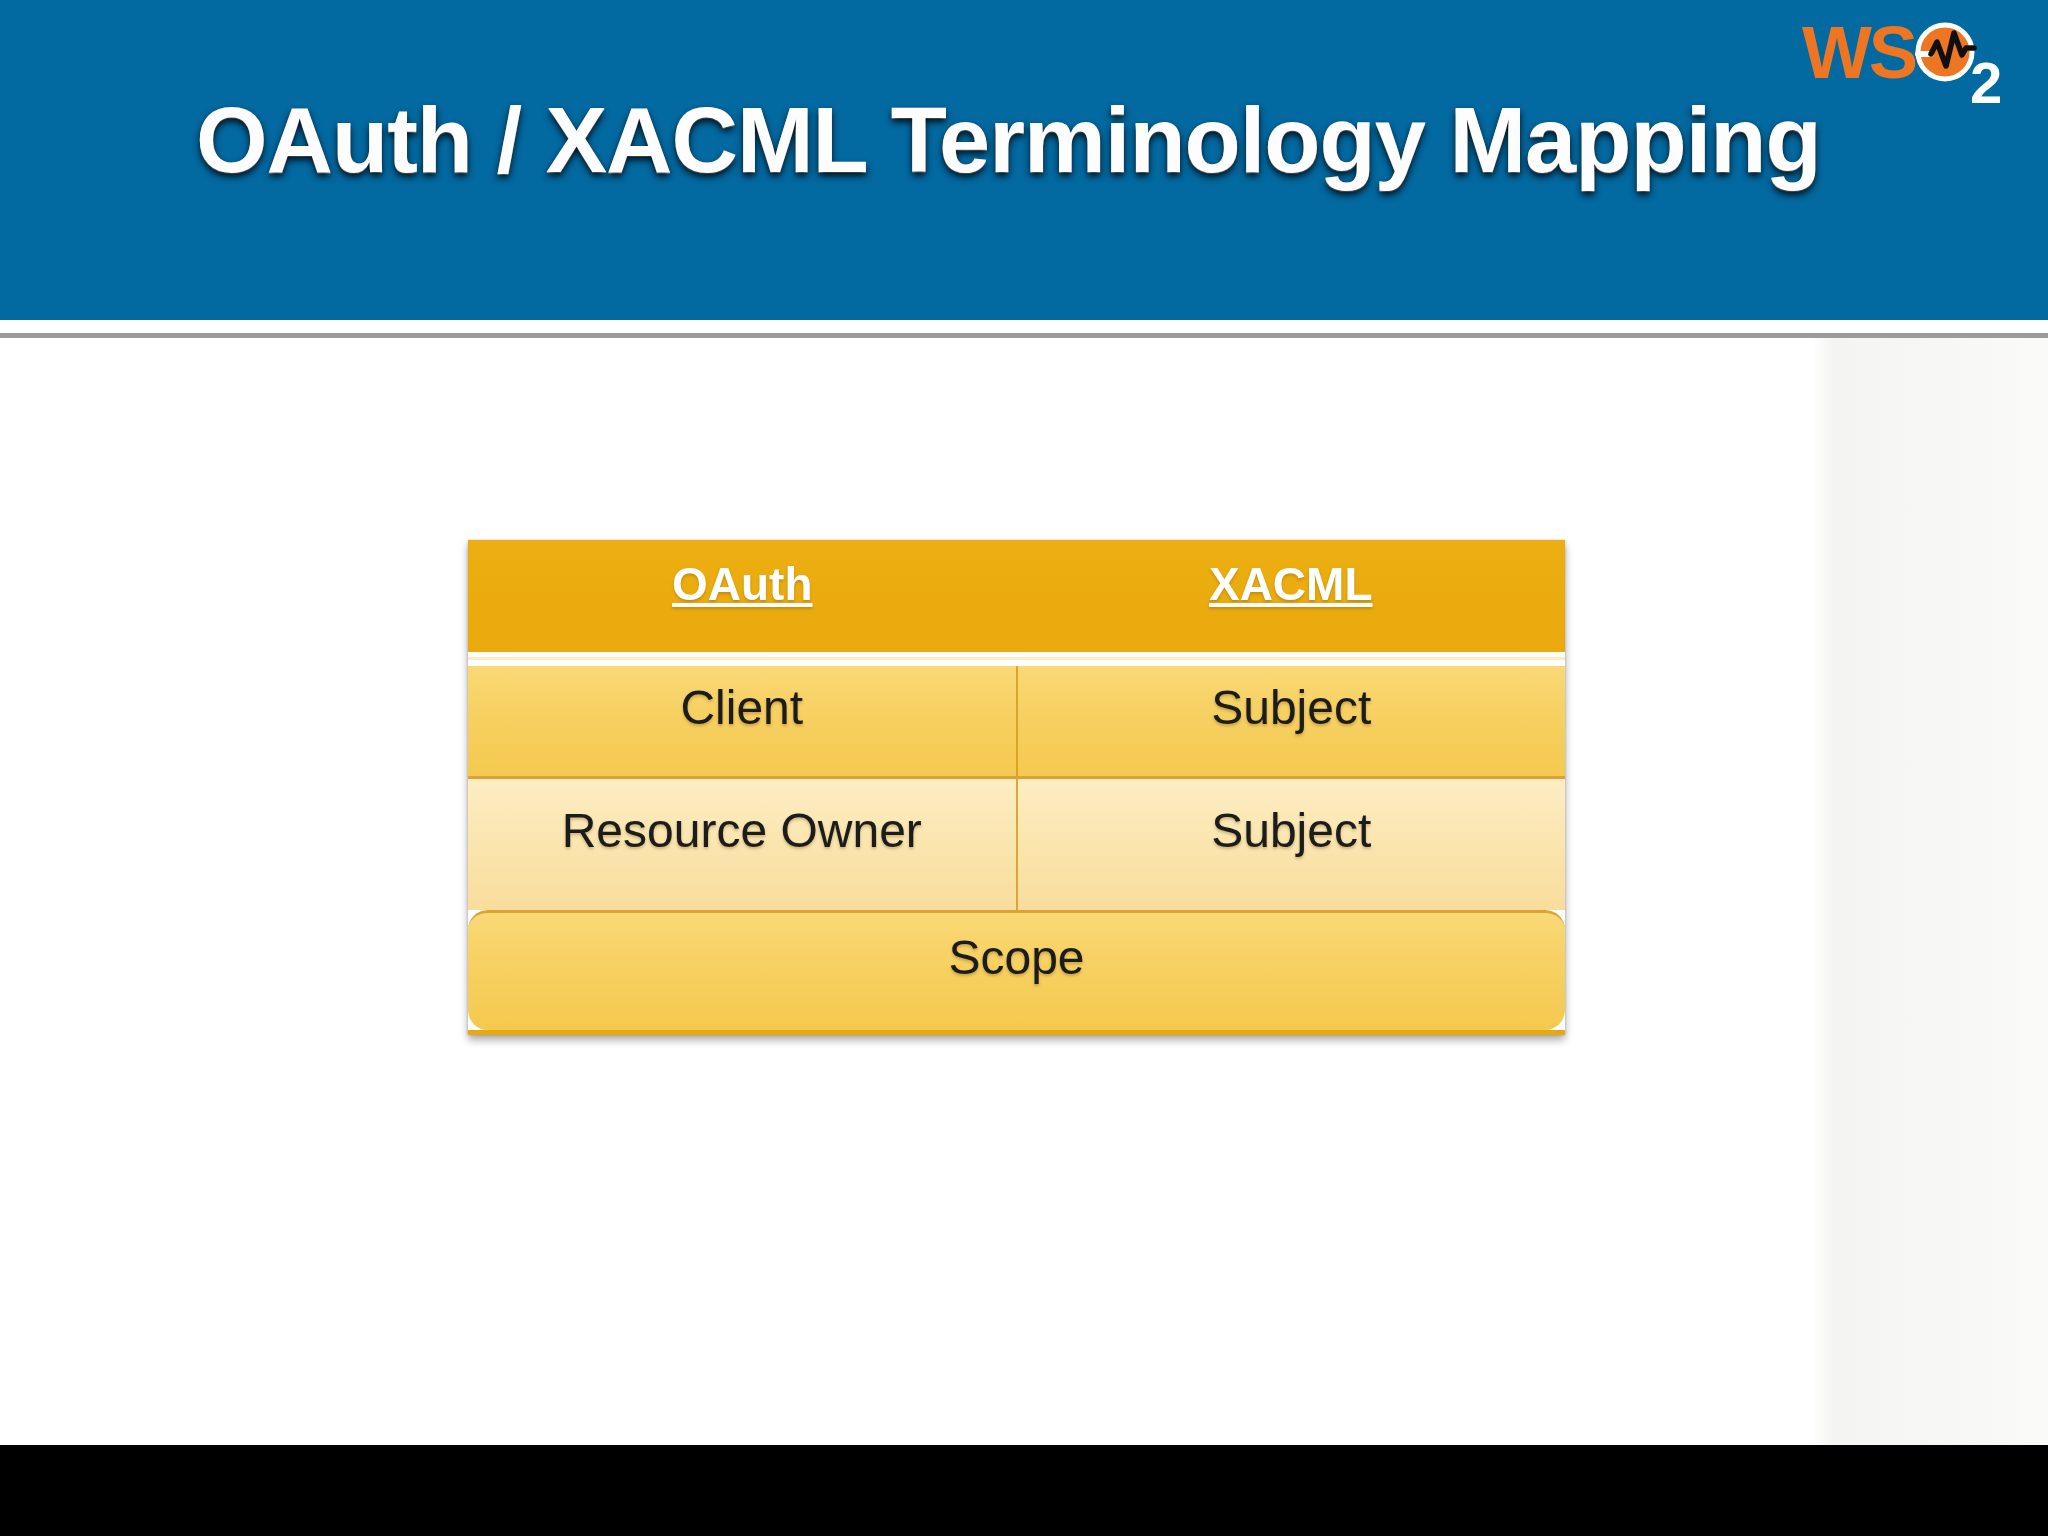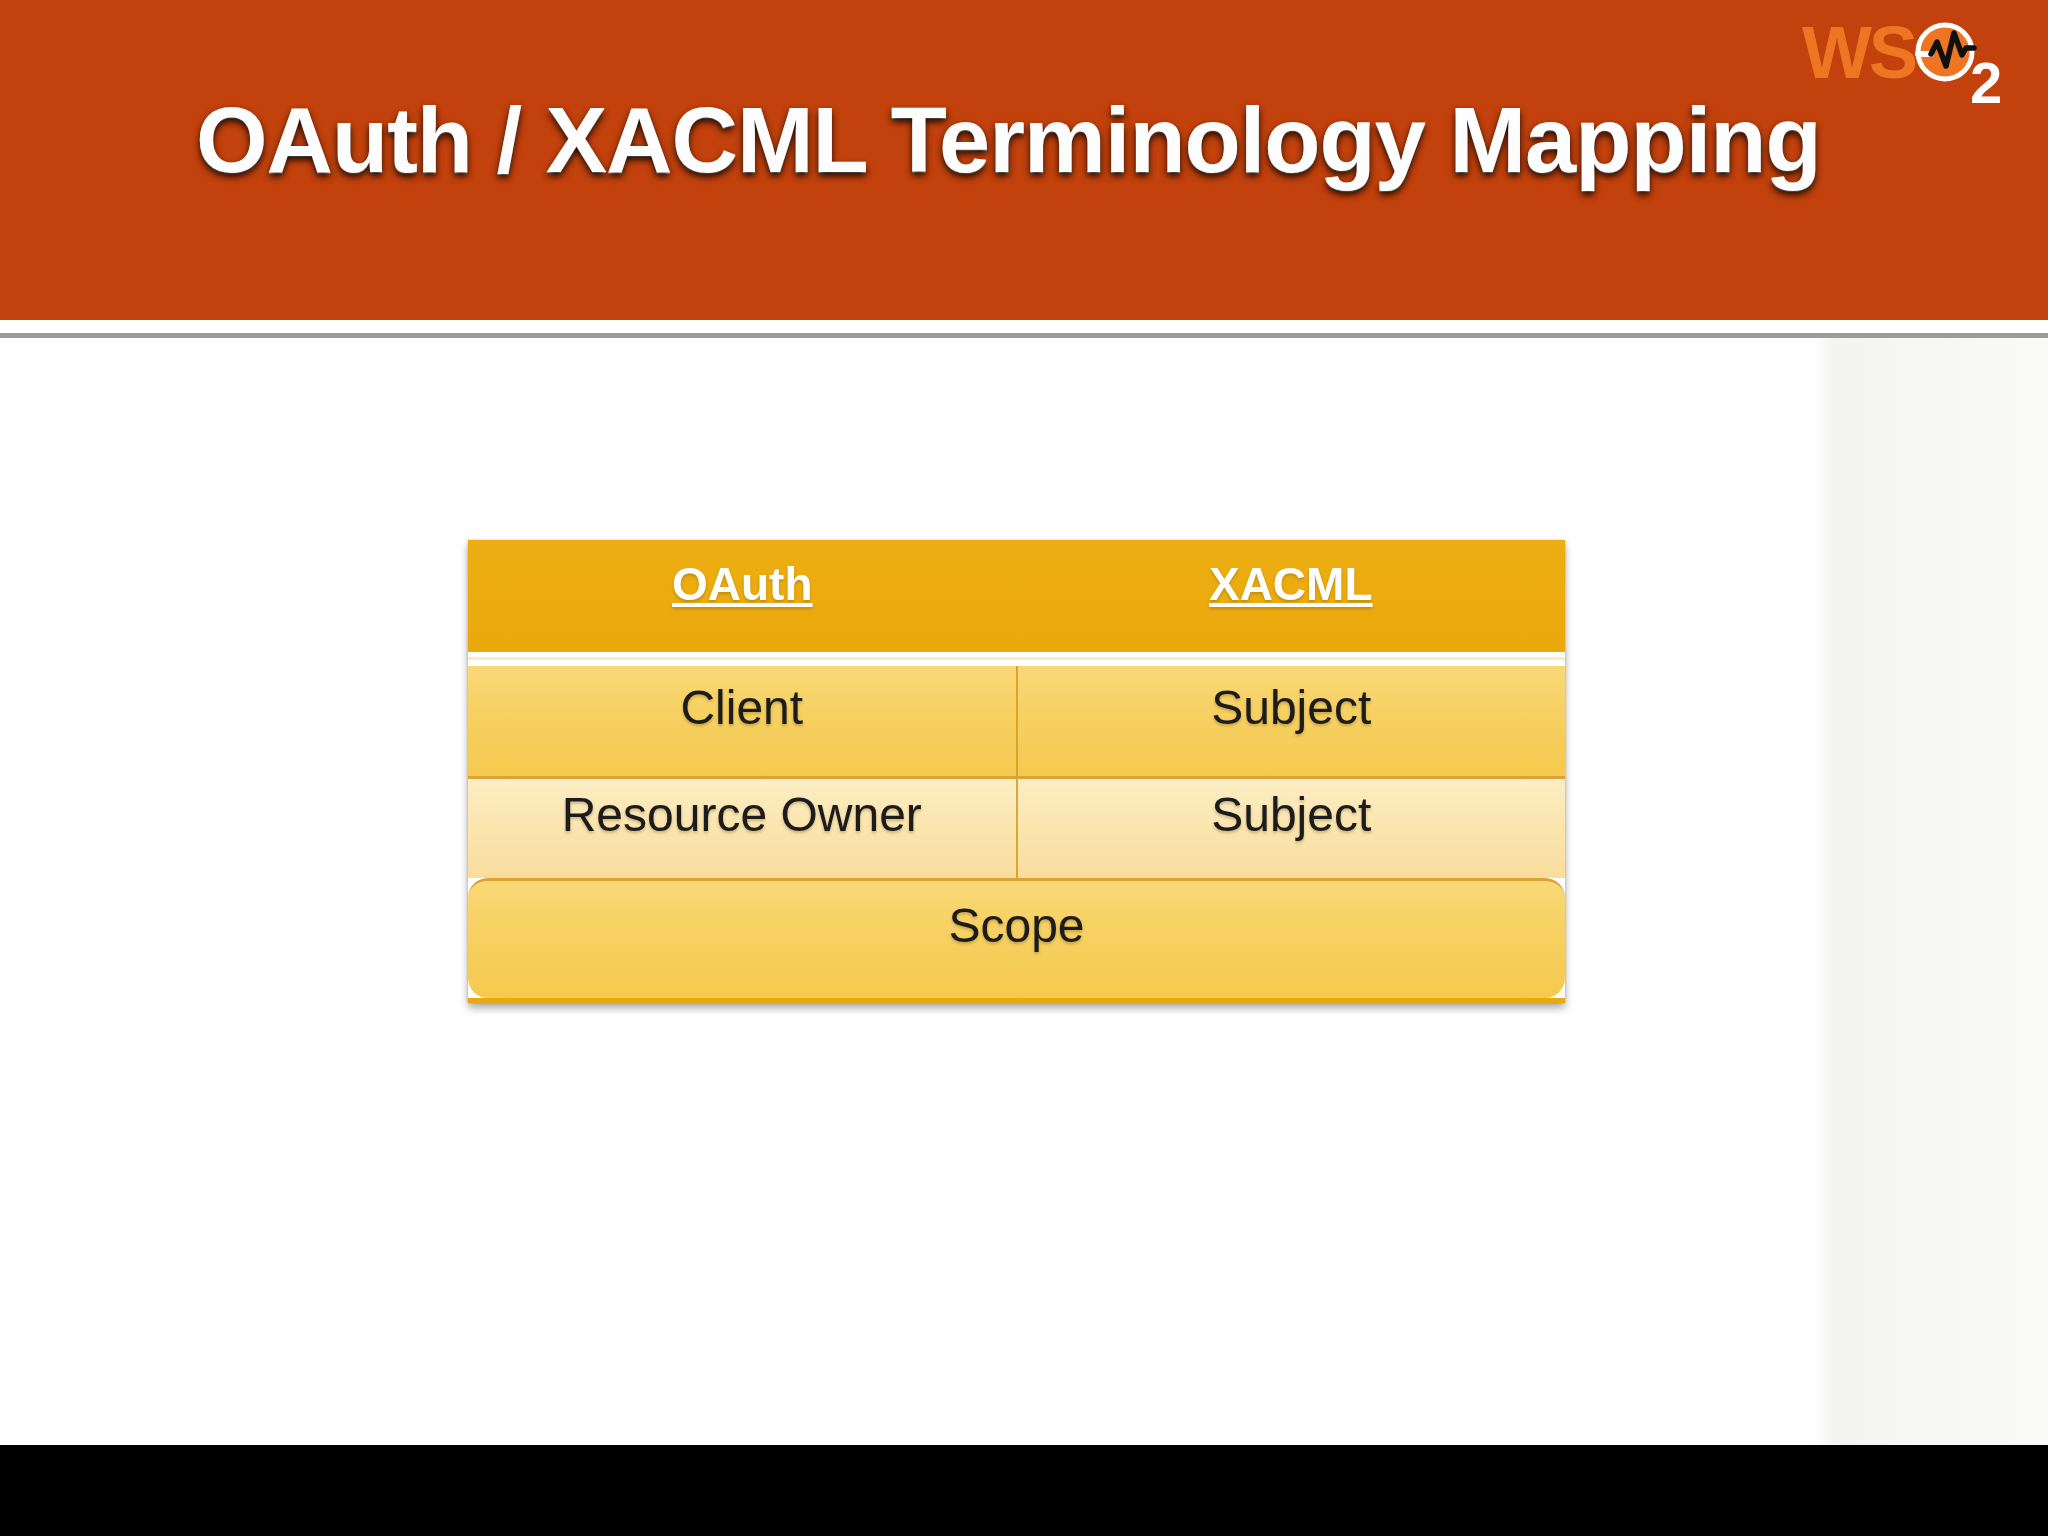--- a/index.html
+++ b/index.html
@@ -11,21 +11,21 @@
     height: 1536px;
     background: #ffffff;
     overflow: hidden;
     font-family: "Liberation Sans", sans-serif;
   }
 
   
   .top-bar {
     position: relative;
     height: 320px;
-    background: #c2410c;
+    background: #0369a1;
   }
   .slide-title {
     position: absolute;
     left: 196px;
     top: 88px;
     margin: 0;
     font-size: 92px;
     font-weight: bold;
     letter-spacing: -1px;
     color: #fdfdfd;
@@ -103,21 +103,21 @@
   }
   .tbl-row .cell + .cell { border-left: 2px solid rgba(214,155,31,0.85); }
 
   .row-gold {
     background: linear-gradient(180deg, #f9d977 0%, #f7d164 38%, #f4c94e 100%);
   }
   .row-cream {
     background: linear-gradient(180deg, #fcedc4 0%, #fbe6b0 45%, #f8dd9c 100%);
   }
   .row-1 { height: 110px; }
-  .row-2 { height: 102px; border-top: 3px solid #dca233; text-align: center; }
+  .row-2 { height: 134px; border-top: 3px solid #dca233; text-align: center; }
   .row-3 { height: 120px; border-top: 3px solid #dca233; border-radius: 20px; }
 
   
   .bottom-bar {
     height: 91px;
     background: #000000;
   }
 </style>
 </head>
 <body>

